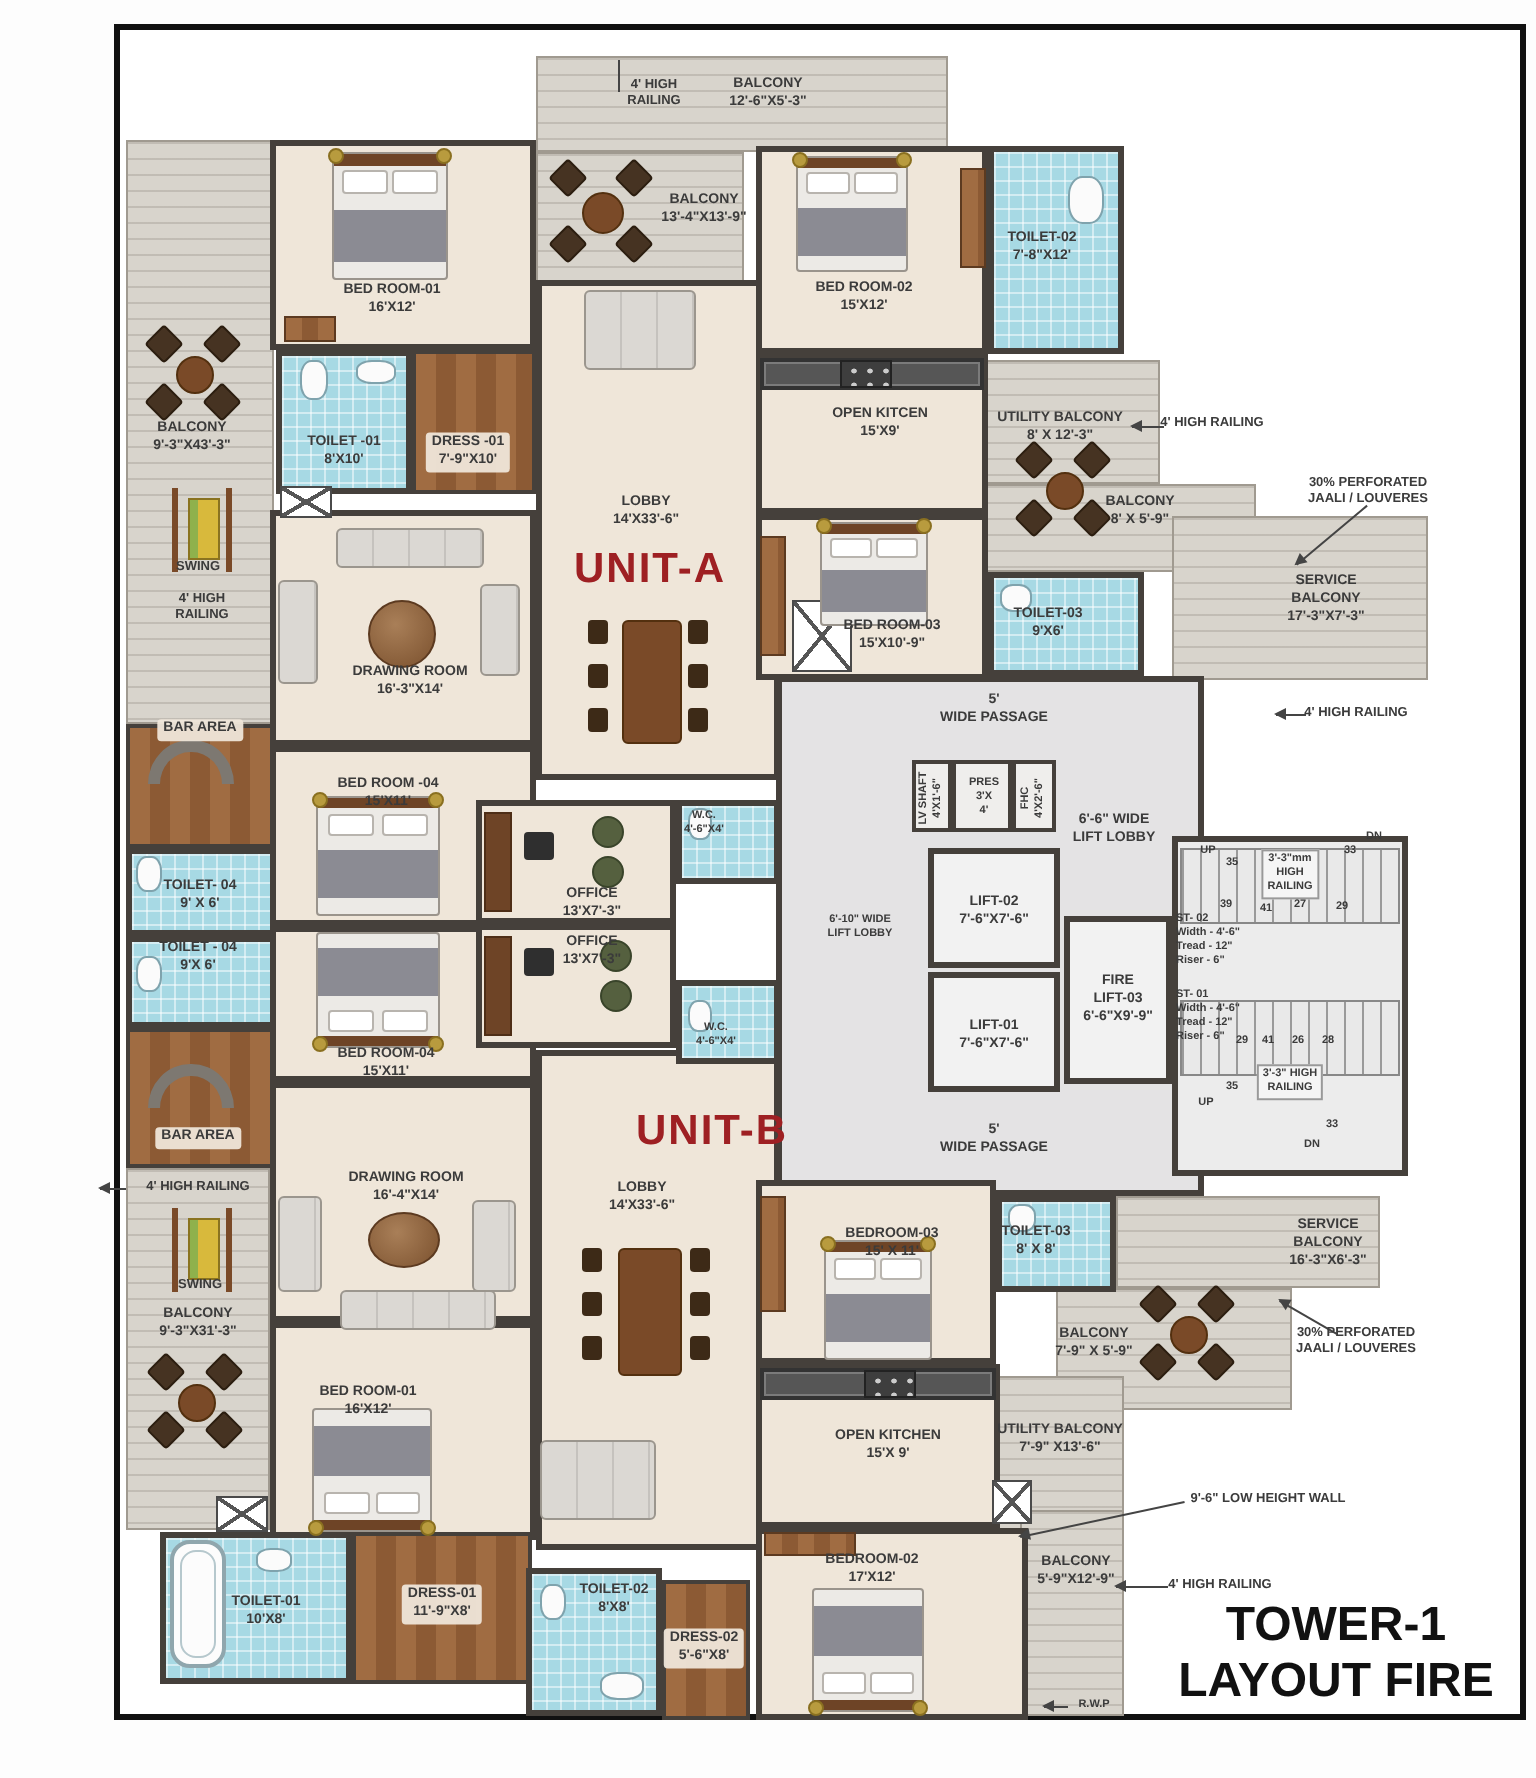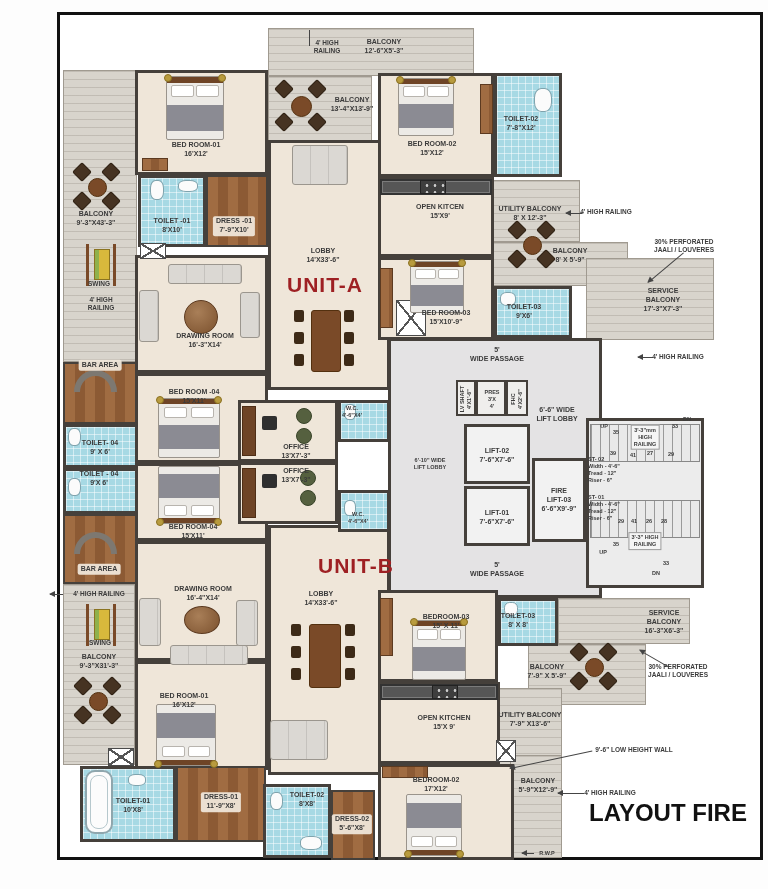--- a/index.html
+++ b/index.html
@@ -477,15 +477,16 @@
 7'-9" X 5'-9"</div>
       <div class="lb" style="left: 664px; top: 622px;">SERVICE
 BALCONY
 16'-3"X6'-3"</div>
       <div class="lb lb-ann" style="left: 678px; top: 671px;">30% PERFORATED
 JAALI / LOUVERES</div>
       <div class="lb lb-ann" style="left: 634px; top: 750px;">9'-6" LOW HEIGHT WALL</div>
       <div class="lb lb-tiny" style="left: 547px; top: 853px;">R.W.P</div>
     </div>
   <div class="title-block">
+    <div>TOWER-1</div>
     <div>LAYOUT FIRE</div>
   </div>
 </div>
 
 </body></html>

